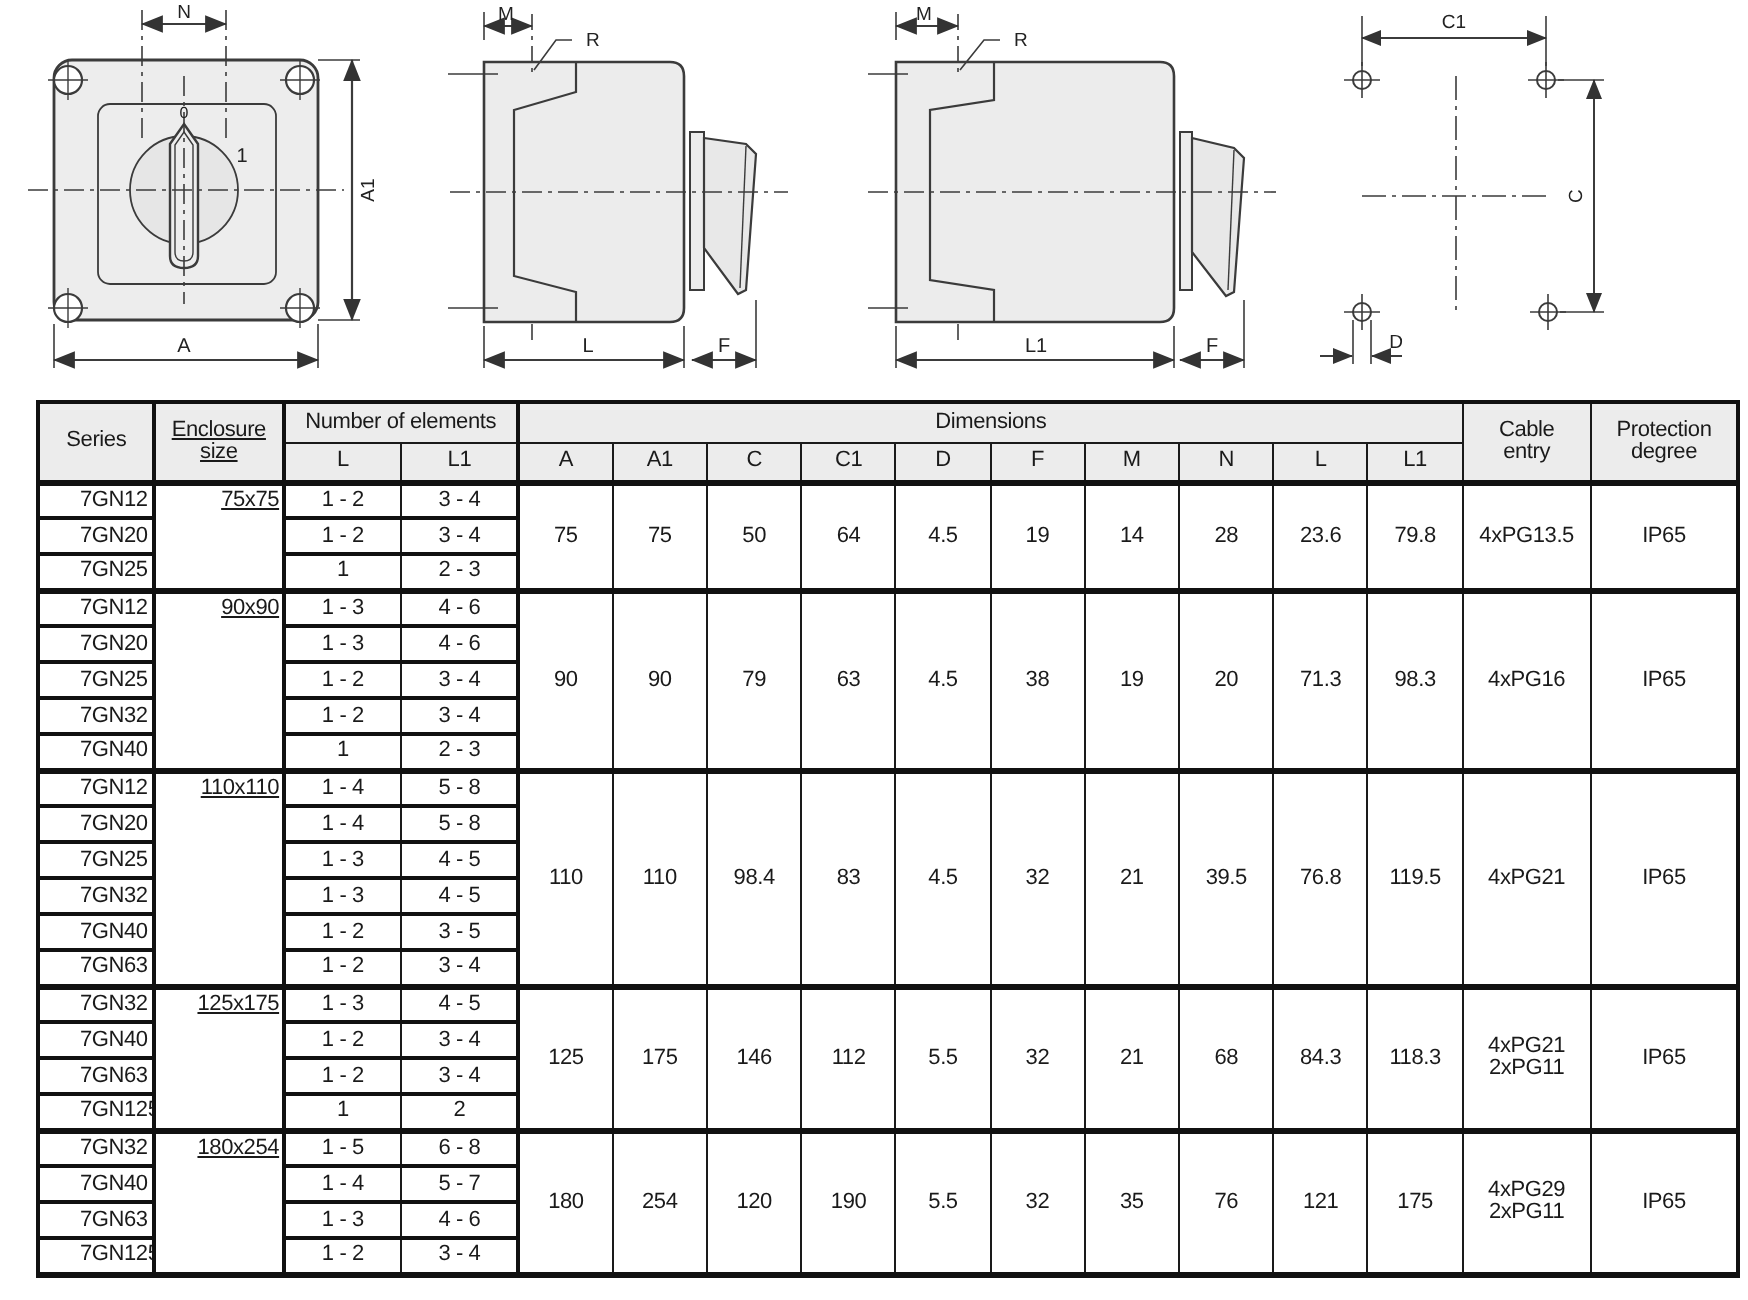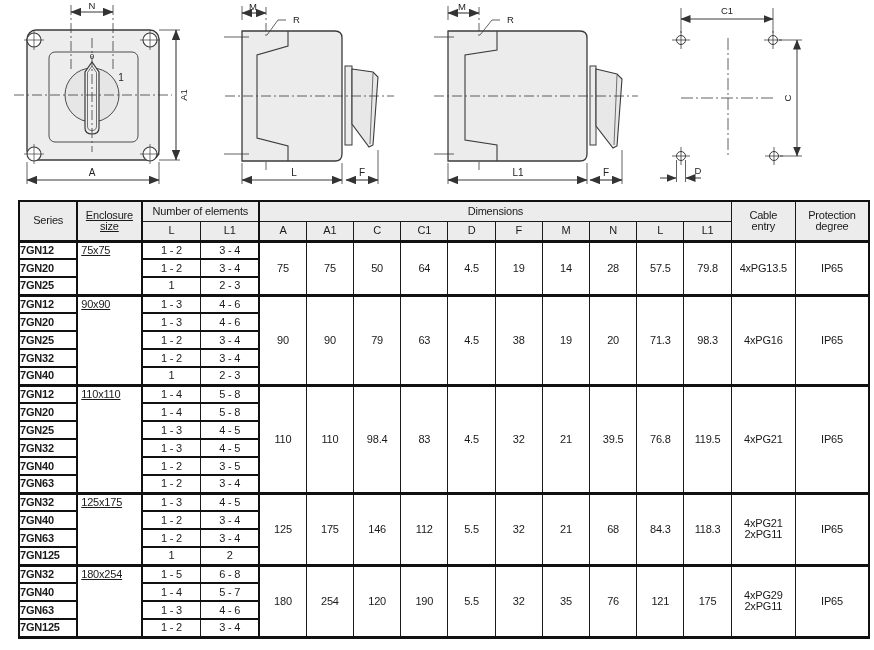--- a/index.html
+++ b/index.html
@@ -17,22 +17,22 @@
   table.dims { border:2px solid #111; border-bottom-width:3px; }
   th, td { border:1px solid #1a1a1a; text-align:center; vertical-align:middle;
            padding:0 1px; overflow:hidden; white-space:nowrap; }
   thead th { font-weight:normal; background:#ececec; height:20px; line-height:1.0; }
   .pre { white-space:pre-line; }
   .hb  { border-bottom:3px solid #111; }
   .vr  { border-right:2px solid #111; }
   .vr2 { border-right:2px solid #111;text-decoration:underline; }
   tbody tr { height:18px; }
   tbody td { background:#fff; line-height:1.0; }
-  td.series { font-weight:bold; text-align:left; padding-left:0; }
-  td.enclosure { text-align:left; padding-left:3px; vertical-align:top; padding-top:2px; }
+  td.series { font-weight:normal; text-align:left; padding-left:20px; }
+  td.enclosure { text-align:right; padding-left:3px; vertical-align:top; padding-top:2px; }
   td.rsep { border-bottom:2px solid #111; }
   td.gsep { border-bottom:3px solid #111; }
 </style>
 </head>
 <body>
 
 <div id="page">
 
   <svg width="0" height="0" style="position:absolute">
     <defs>
@@ -269,21 +269,21 @@
           <td class="rsep">1 - 2</td>
           <td class="rsep vr">3 - 4</td>
           <td class="gsep" rowspan="3">75</td>
           <td class="gsep" rowspan="3">75</td>
           <td class="gsep" rowspan="3">50</td>
           <td class="gsep" rowspan="3">64</td>
           <td class="gsep" rowspan="3">4.5</td>
           <td class="gsep" rowspan="3">19</td>
           <td class="gsep" rowspan="3">14</td>
           <td class="gsep" rowspan="3">28</td>
-          <td class="gsep" rowspan="3">57.5</td>
+          <td class="gsep" rowspan="3">23.6</td>
           <td class="gsep" rowspan="3">79.8</td>
           <td class="gsep pre" rowspan="3">4xPG13.5</td>
           <td class="gsep" rowspan="3">IP65</td>
         </tr>
         <tr>
           <td class="series rsep vr">7GN20</td>
           <td class="rsep">1 - 2</td>
           <td class="rsep vr">3 - 4</td>
         </tr>
         <tr>

